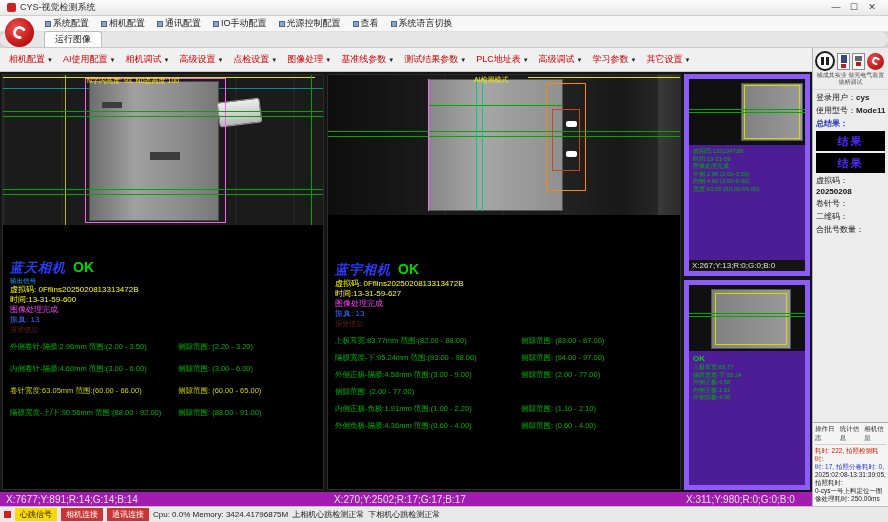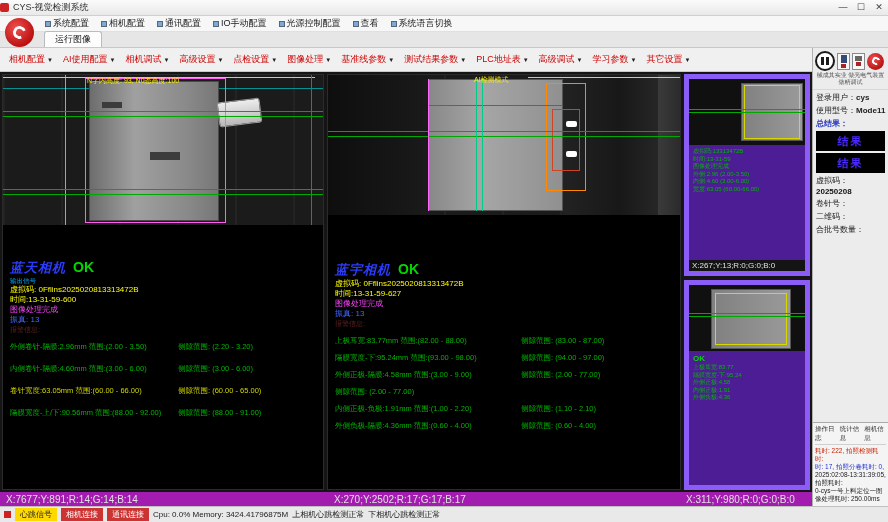--- a/index.html
+++ b/index.html
@@ -1,36 +1,36 @@
 <!DOCTYPE html>
 <html><head>
 <meta charset="utf-8">
 <style>
   * { box-sizing: border-box; margin: 0; padding: 0; }
   html,body { width:888px; height:522px; overflow:hidden; }
   body { font-family:"Liberation Sans", sans-serif; background:#d4d4d4; position:relative; font-size:11px; }
 
   
-  .titlebar { height:16px; background:linear-gradient(#fbfbfb,#e9e9e9); display:flex; align-items:center; padding:0 0; border-bottom:1px solid #d0d0d0; }
+  .titlebar { height:16px; background:linear-gradient(#fbfbfb,#e9e9e9); display:flex; align-items:center; padding:0 7px; border-bottom:1px solid #d0d0d0; }
   .title-icon { width:9px; height:9px; background:#cc2222; border-radius:2px; margin-right:4px; }
   .title-text { font-size:9px; color:#333; flex:1; }
   .win-btn { width:18px; height:13px; font-size:9px; line-height:12px; text-align:center; color:#444; cursor:default; }
 
   
   .app-logo { position:absolute; left:5px; top:18px; width:29px; height:29px; border-radius:50%;
     background:radial-gradient(circle at 38% 35%, #f05050, #bb1111 70%); z-index:9; display:flex; align-items:center; justify-content:center; }
   .app-logo span { display:block; width:13px; height:13px; border:3px solid #fff; border-right-color:transparent; border-radius:50%; transform:rotate(25deg); }
 
   
   .menubar { height:16px; background:#f7f7f7; display:flex; align-items:center; padding-left:40px; gap:2px; border-bottom:1px solid #e0e0e0; }
   .menu-item { display:flex; align-items:center; gap:2px; padding:0 5px; font-size:9px; color:#222; }
   .menu-item .mi-ico { width:6px; height:6px; background:#7fa8d8; border:1px solid #567; }
 
   
-  .tabrow { height:16px; background:#e6e6e6; border-bottom:1px solid #c8c8c8; display:flex; align-items:flex-end; padding-left:44px; }
+  .tabrow { height:16px; background:#e6e6e6; border-bottom:1px solid #c8c8c8; display:flex; align-items:flex-end; padding-left:44px;border-radius:7px; }
   .tab { background:#fdfdfd; border:1px solid #bbb; border-bottom:none; border-radius:3px 3px 0 0; font-size:9px; padding:1px 10px; color:#222; }
 
   
   .content { display:flex; height:458px; }
   .left-col { width:812px; display:flex; flex-direction:column; }
 
   
   .toolbar { height:24px; background:#f0f0f0; border-bottom:1px solid #c8c8c8; display:flex; align-items:center; padding:0 4px; }
   .tool-item { display:flex; align-items:center; gap:2px; padding:0 5px; font-size:9px; color:#cc0000; white-space:nowrap; }
   .tool-item .arrow { color:#222; font-size:6px; }

